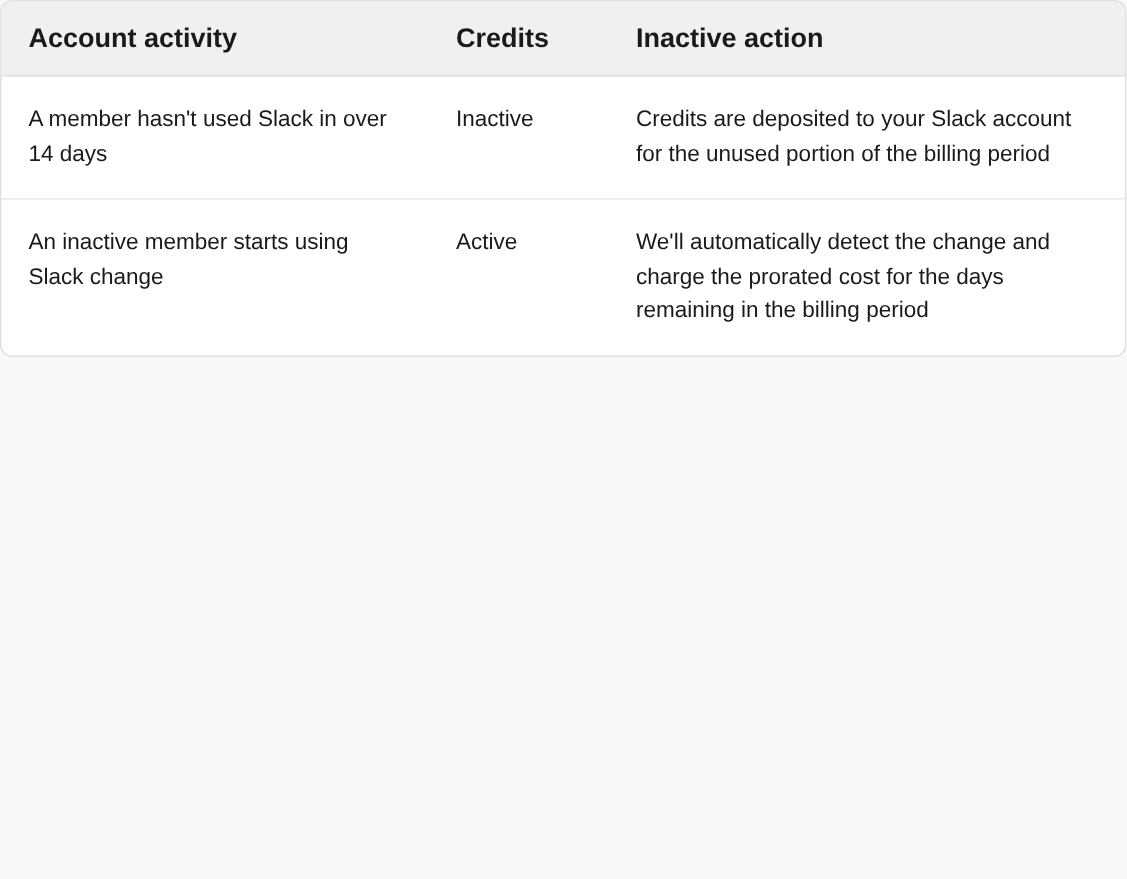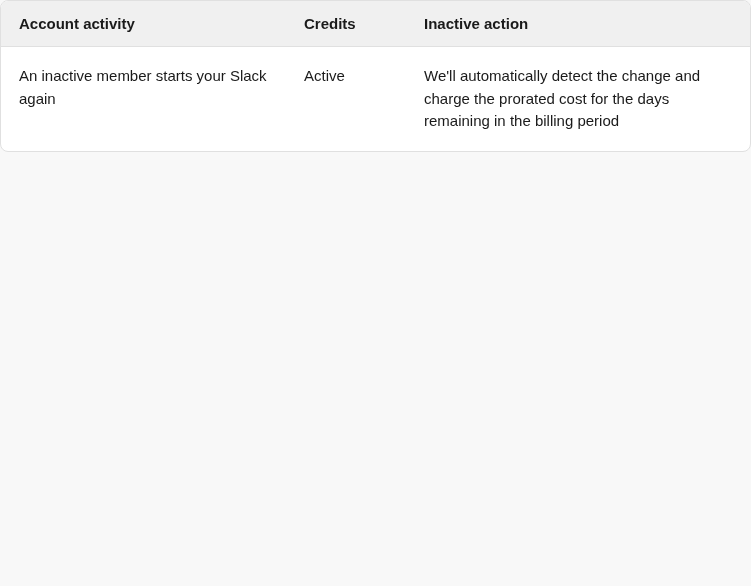--- a/index.html
+++ b/index.html
@@ -36,21 +36,21 @@
     col.col-status   { width: 120px; }
     col.col-billing  { width: 346px; }
 
     thead tr {
       background: #f0f0f0;
     }
 
     thead th {
       padding: 14px 18px;
       text-align: left;
-      font-size: 15px;
+      font-size: 18px;
       font-weight: 700;
       color: #1a1a1a;
       border-bottom: 1px solid #e0e0e0;
       margin-left: 16px;
     }
 
     tbody tr {
       border-bottom: 1px solid #e8e8e8;
     }
 
@@ -82,20 +82,25 @@
       <col class="col-billing">
     </colgroup>
     <thead>
       <tr>
         <th>Account activity</th>
         <th>Credits</th>
         <th>Inactive action</th>
       </tr>
     </thead>
     <tbody id="table-body">
+    <tr>
+          <td>A member hasn't used Slack in over 14 days</td>
+          <td class="status-cell">Inactive</td>
+          <td>Credits are deposited to your Slack account for the unused portion of the billing period</td>
+        </tr>
         <tr>
-          <td>An inactive member starts your Slack again</td>
+          <td>An inactive member starts using Slack change</td>
           <td class="status-cell">Active</td>
           <td>We'll automatically detect the change and charge the prorated cost for the days remaining in the billing period</td>
         </tr>
       </tbody>
   </table>
 </div>
 
 </body></html>

